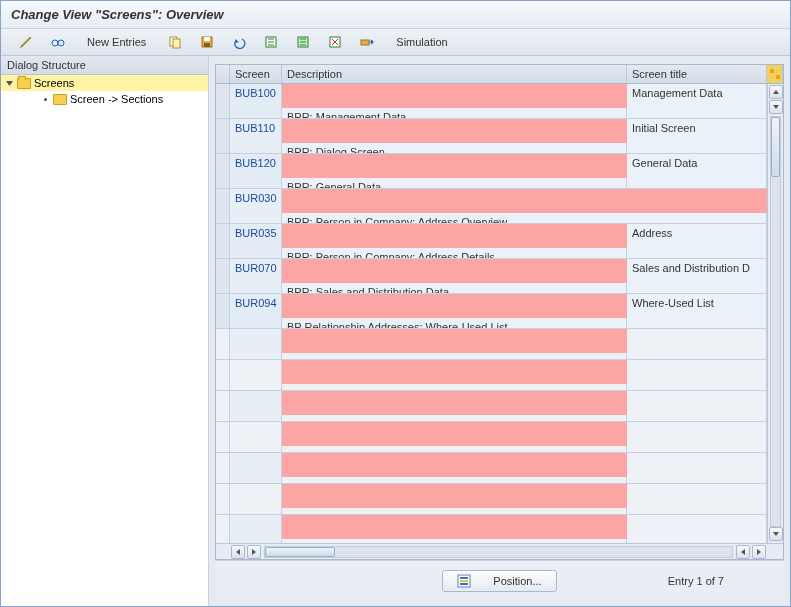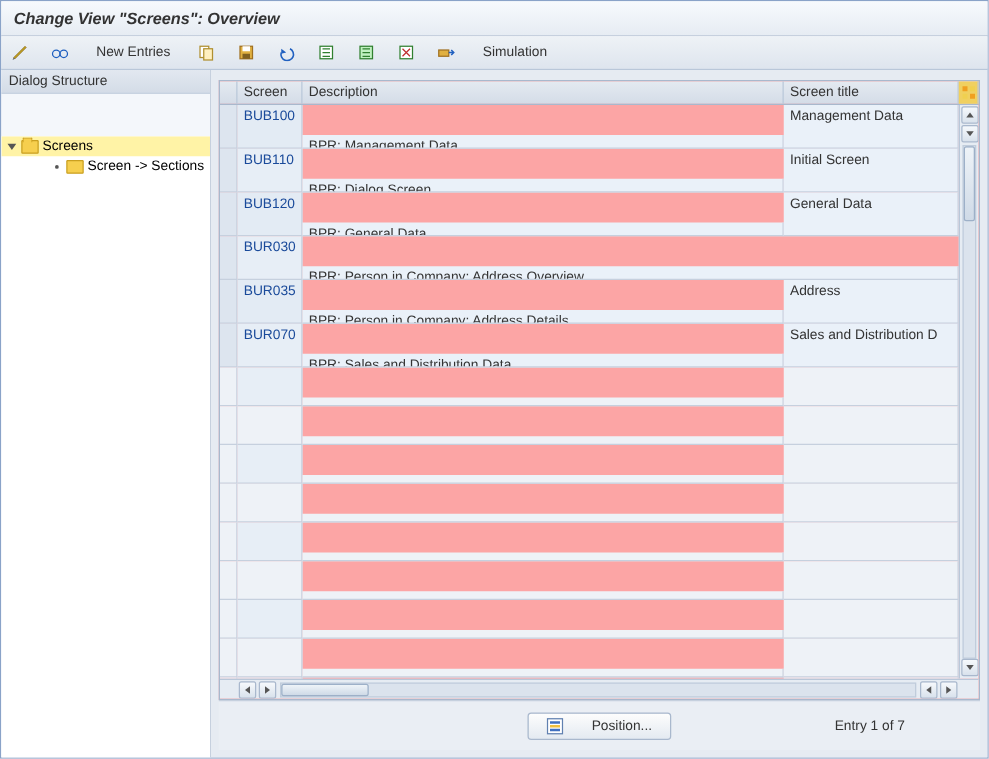--- a/index.html
+++ b/index.html
@@ -1,25 +1,25 @@
 <!DOCTYPE html>
 <html><head>
   <meta charset="utf-8">
   <style>
     * { box-sizing: border-box; margin: 0; padding: 0; }
     html, body { width: 791px; height: 607px; font-family: Arial, sans-serif; font-size: 11px; background: #fff; overflow: hidden; }
     .container { width: 791px; height: 607px; border: 1px solid #8aa3c8; display: flex; flex-direction: column; background: #f2f5f9; }
     .title-bar { background: linear-gradient(#f7fafd, #e6ecf3); padding: 6px 10px; border-bottom: 1px solid #c6d0de; font-size: 13px; font-weight: bold; font-style: italic; color: #333; }
-    .toolbar { background: linear-gradient(#eef2f6, #dee5ee); padding: 4px 6px; border-bottom: 1px solid #b9c7d9; display: flex; align-items: center; gap: 14px; }
+    .toolbar { background: linear-gradient(#eef2f6, #dee5ee); padding: 4px 16px; border-bottom: 1px solid #b9c7d9; display: flex; align-items: center; gap: 14px; }
     .tbtn { display: inline-flex; align-items: center; justify-content: center; width: 18px; height: 18px; border: 1px solid transparent; border-radius: 2px; cursor: pointer; }
     .toolbar-text { padding: 0 6px; color: #333; cursor: pointer; }
     .body { flex: 1; display: flex; overflow: hidden; }
-    .tree-panel { width: 168px; background: #f4f7fb; border-right: 1px solid #c6d0de; display: flex; flex-direction: column; }
+    .tree-panel { width: 208px; background: #f4f7fb; border-right: 1px solid #c6d0de; display: flex; flex-direction: column; }
     .tree-header { background: linear-gradient(#e2e8f0, #d4dce7); padding: 3px 6px; border-bottom: 1px solid #b9c7d9; color: #333; }
-    .tree-body { flex: 1; background: #fff; overflow: auto; margin-top: 34px; }
+    .tree-body { flex: 1; background: #fff; overflow: auto; }
     .tree-node { display: flex; align-items: center; padding: 2px 4px; gap: 3px; cursor: pointer; white-space: nowrap; }
     .tree-node.selected { background: #fff3a6; }
     .expander { display:inline-block; width:9px; height:9px; }
     .exp-down svg, .exp-dot svg { width:9px; height:9px; }
     .folder { width: 14px; height: 11px; background: #f6cf4e; border: 1px solid #caa020; border-radius: 1px; position: relative; }
     .folder.open::before { content: ''; position: absolute; top: -3px; left: 0; width: 6px; height: 3px; background: #f6cf4e; border: 1px solid #caa020; border-bottom: none; border-radius: 1px 1px 0 0; }
     .table-area { flex: 1; display: flex; flex-direction: column; background: #e6ebf2; padding: 8px 6px 6px 6px; overflow: hidden; }
     .grid-wrap { flex: 1; border: 1px solid #a9b8cd; background: #fca5a5; display: flex; flex-direction: column; overflow: hidden; position: relative; }
     .grid-head { display: flex; background: linear-gradient(#e4eaf1, #d4dce7); border-bottom: 1px solid #a9b8cd; }
     .gh { border-right: 1px solid #b9c7d9; padding: 3px 5px; color: #333; overflow: hidden; white-space: nowrap; }
@@ -190,20 +190,26 @@
                 <div class="cell c1">BUR035</div>
                 <div class="cell c2">BPR: Person in Company: Address Details</div>
                 <div class="cell c3">Address</div>
               </div>
               <div class="row alt">
                 <div class="cell sel"></div>
                 <div class="cell c1">BUR070</div>
                 <div class="cell c2">BPR: Sales and Distribution Data</div>
                 <div class="cell c3">Sales and Distribution D</div>
               </div>
+              <div class="row">
+                <div class="cell sel"></div>
+                <div class="cell c1">BUR094</div>
+                <div class="cell c2">BP Relationship Addresses: Where-Used List</div>
+                <div class="cell c3">Where-Used List</div>
+              </div>
               <div class="row empty alt">
                 <div class="cell sel"></div>
                 <div class="cell c1"></div>
                 <div class="cell c2"></div>
                 <div class="cell c3"></div>
               </div>
               <div class="row empty">
                 <div class="cell sel"></div>
                 <div class="cell c1"></div>
                 <div class="cell c2"></div>

